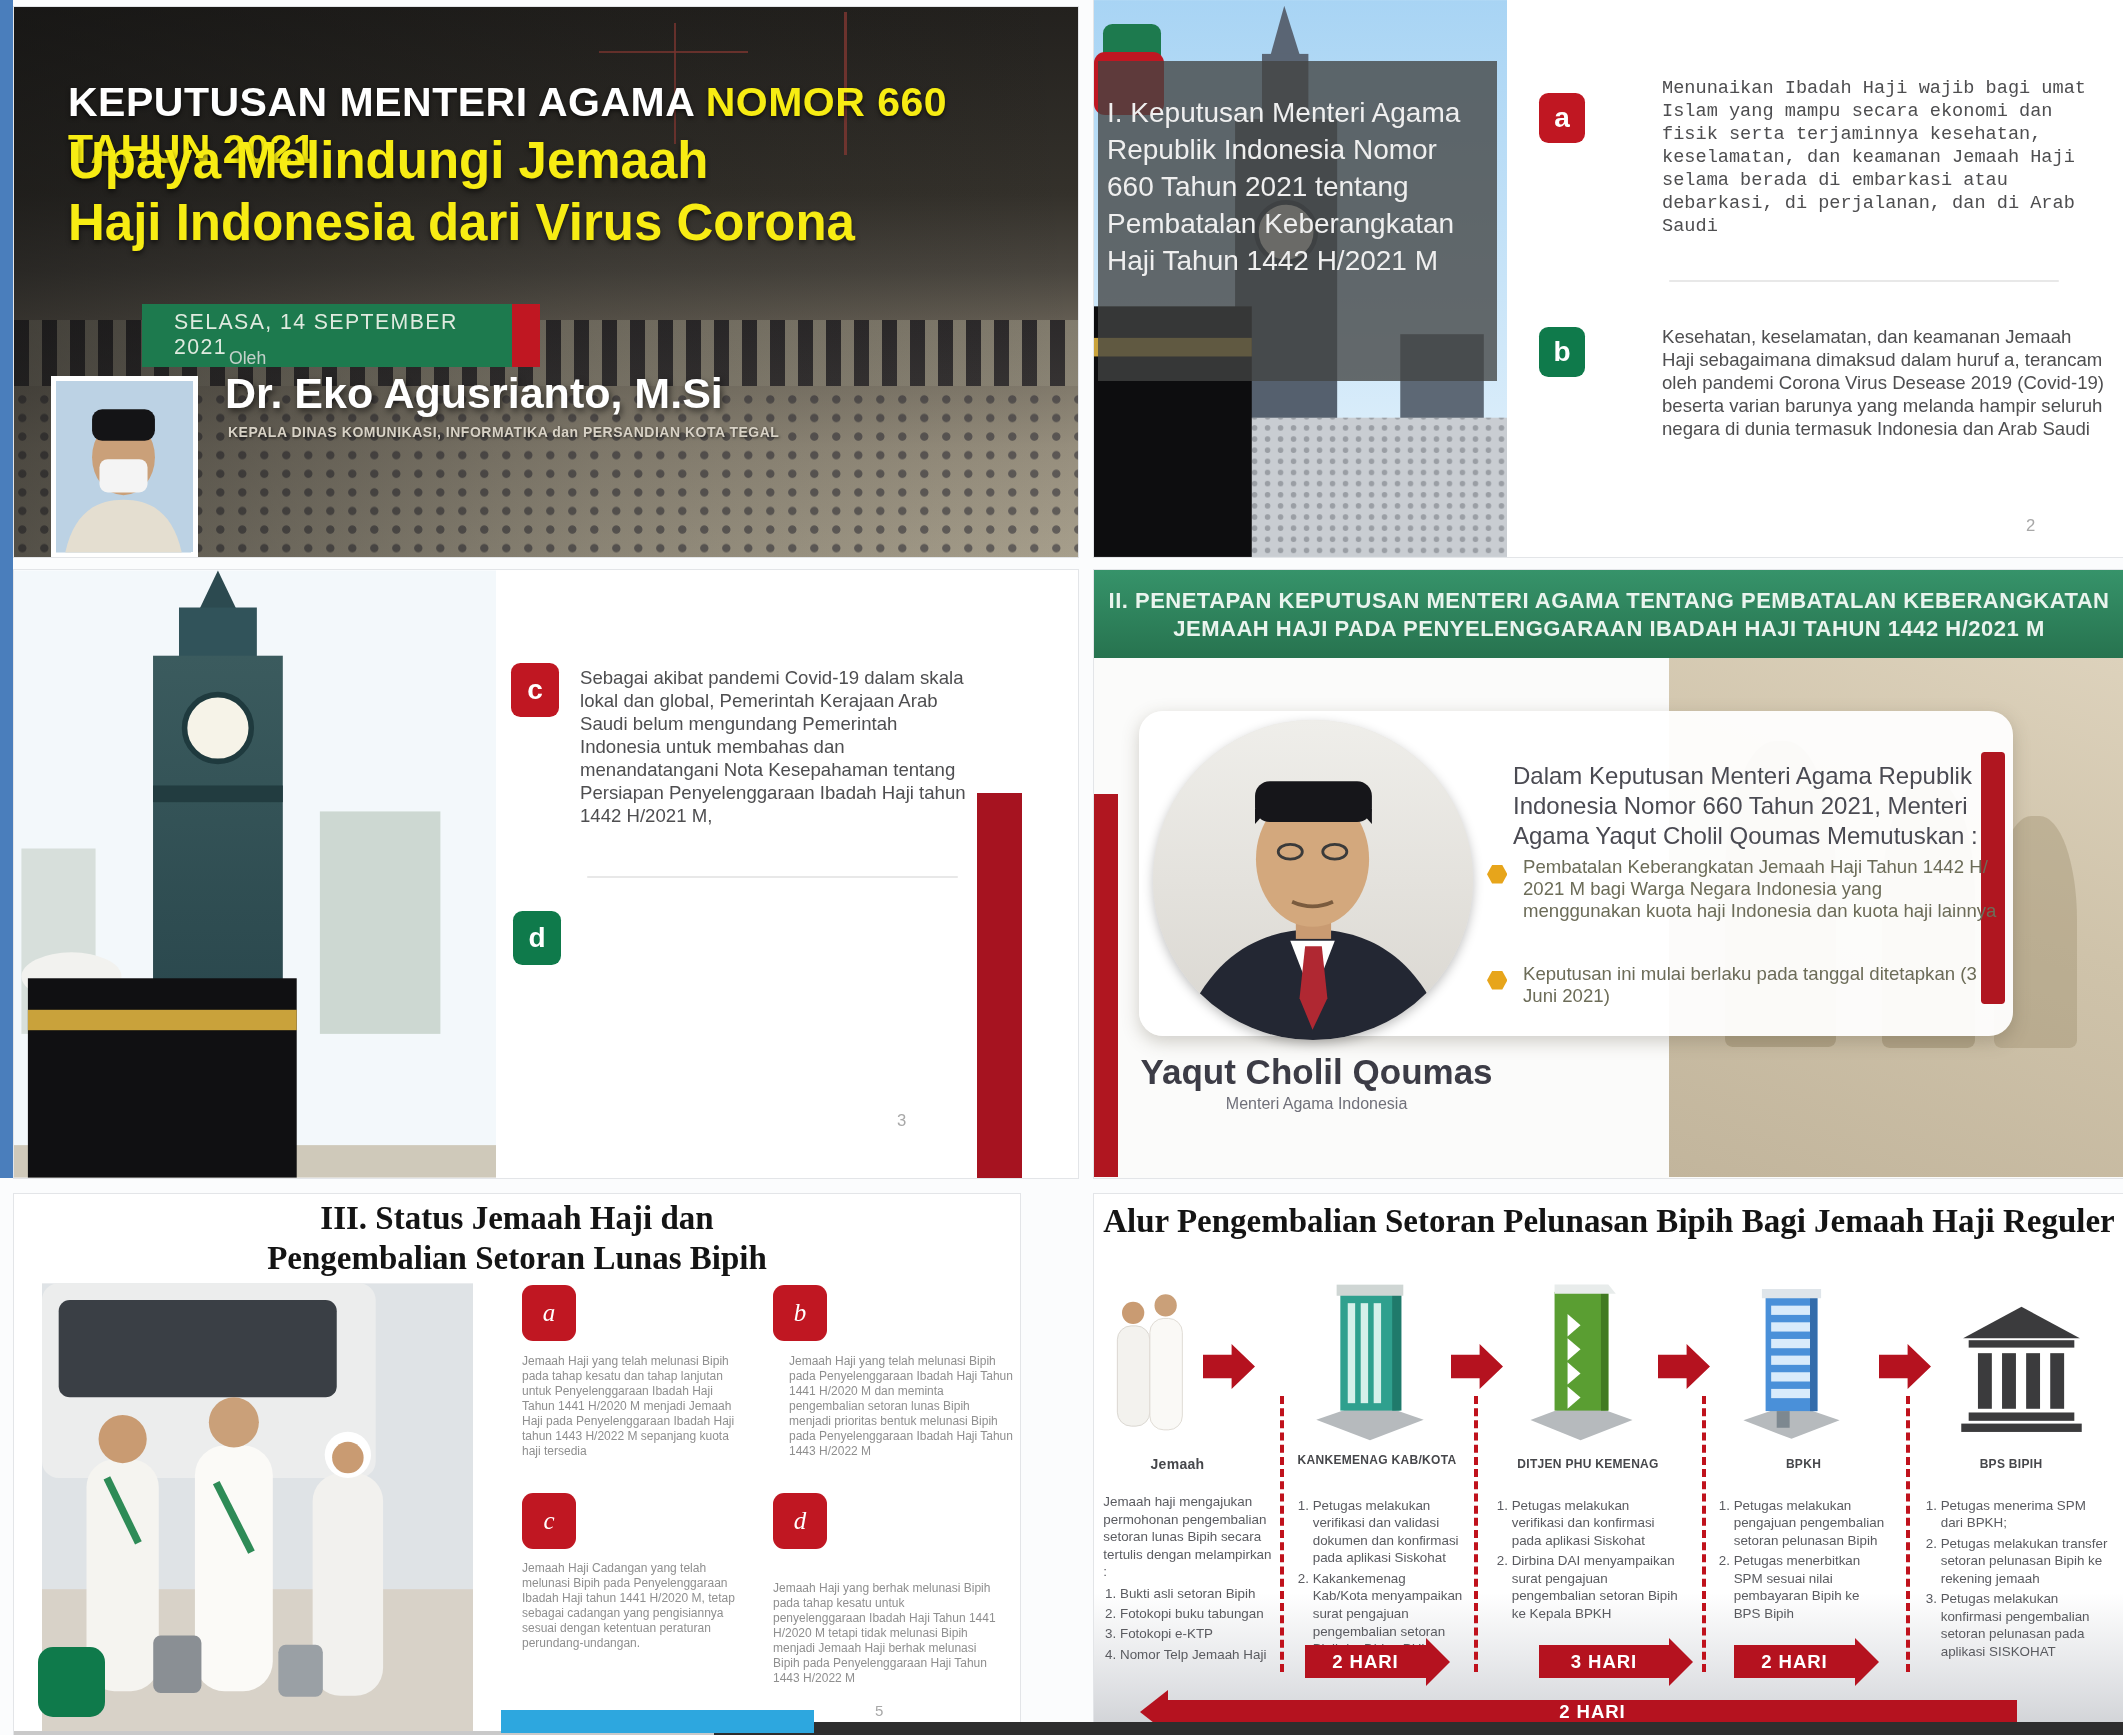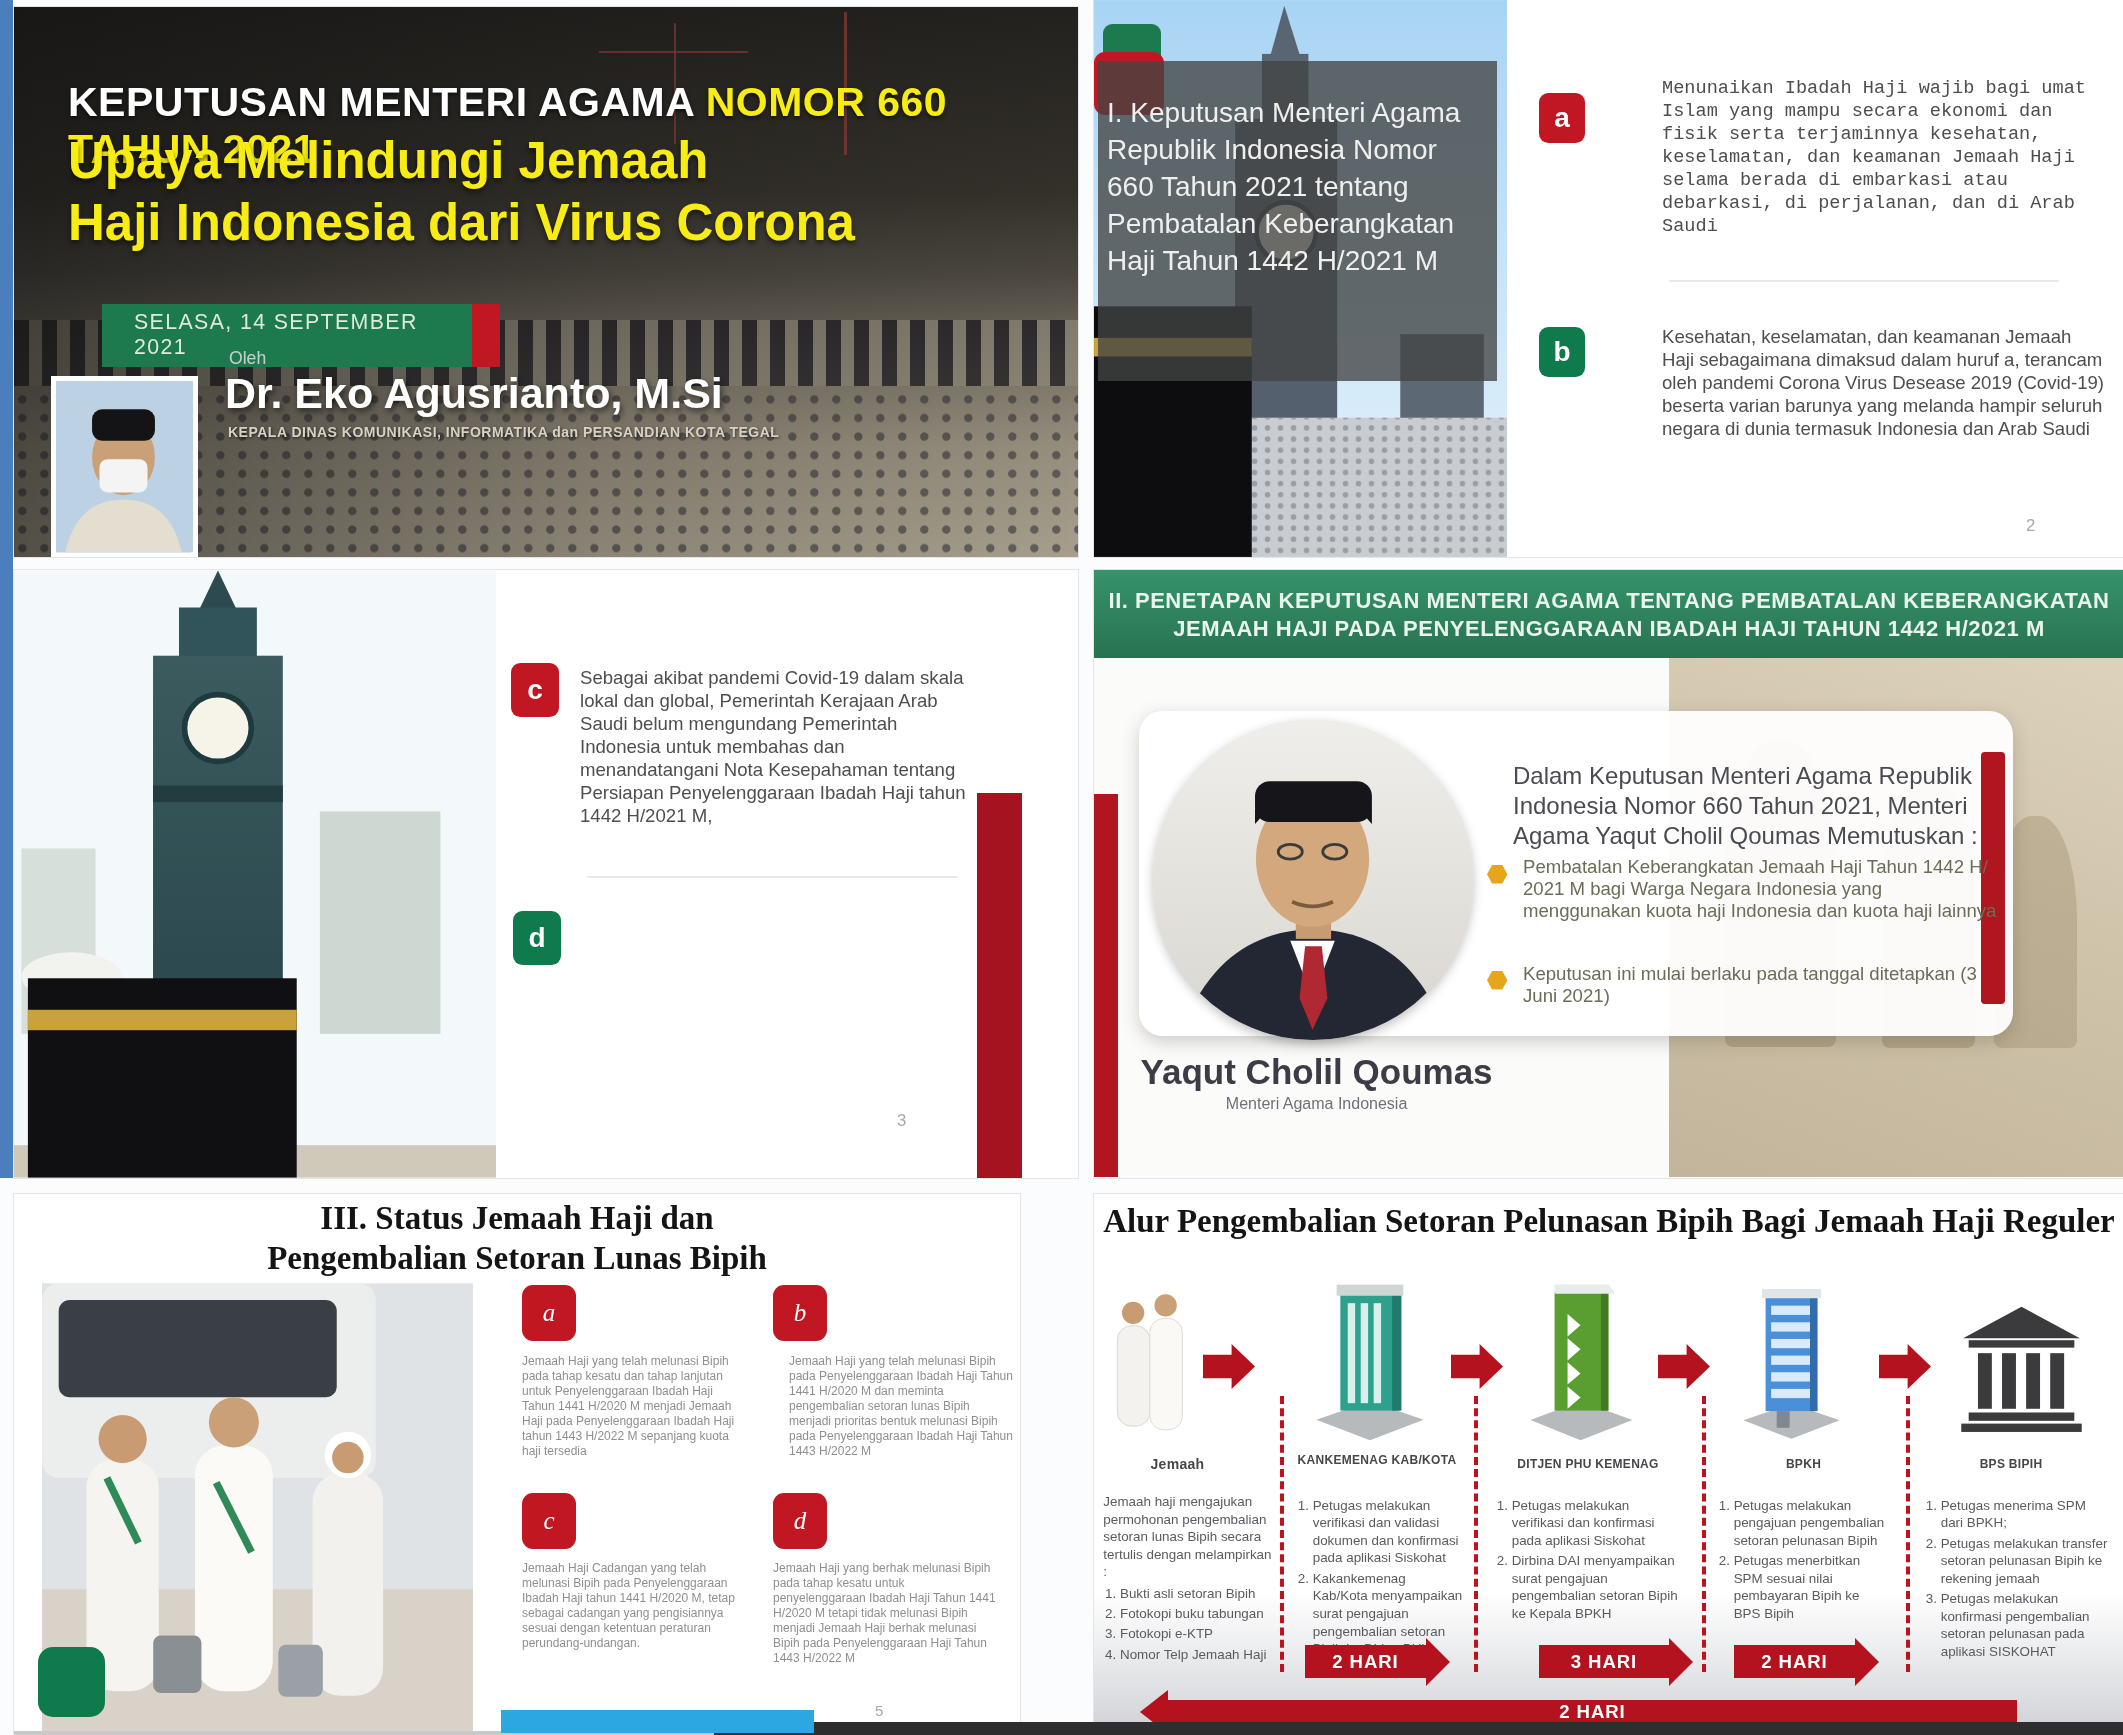--- a/index.html
+++ b/index.html
@@ -29,21 +29,21 @@
   .s1-scrim{position:absolute;inset:0;background:linear-gradient(90deg,rgba(15,15,15,.55),
          rgba(15,15,15,.18) 55%,rgba(15,15,15,0));}
   .s1-crane{position:absolute;background:#8a3b34;opacity:.8;}
   .s1-t1{position:absolute;left:54px;top:72px;font-size:41px;font-weight:800;letter-spacing:0.5px;
          color:#fff;text-shadow:0 1.9px 4.6px rgba(0,0,0,.6);}
   .s1-t1 .yellow,.s1-t2{color:#f7ec13;}
   .s1-t2{position:absolute;left:54px;font-size:51px;font-weight:800;
          text-shadow:0 2.8px 5.6px rgba(0,0,0,.55);}
   .s1-date{position:absolute;left:88px;top:297px;display:flex;height:63px;}
   .s1-date-green{background:#1d7a4e;color:#dfeadf;display:flex;align-items:center;
-         padding:0 32px;font-size:21.3px;letter-spacing:1.4px;width:306px;}
+         padding:0 32px;font-size:21.3px;letter-spacing:1.4px;width:306px;margin-left:40px;}
   .s1-date-red{width:28px;background:#c01722;}
   .s1-photo{position:absolute;left:37px;top:369px;width:147px;height:181px;
          border:5.6px solid #fff;box-sizing:border-box;background:#bcd2e4;}
   .s1-oleh{position:absolute;left:215px;top:341px;font-size:17.6px;color:#e0e0e0;opacity:.85;}
   .s1-name{position:absolute;left:211px;top:362px;font-size:43px;font-weight:700;color:#fff;
          text-shadow:1.9px 2.8px 6.5px rgba(0,0,0,.6);}
   .s1-role{position:absolute;left:214px;top:417px;font-size:14px;font-weight:700;
          color:#d8d2c6;letter-spacing:0.5px;text-shadow:0.9px 0.9px 2.8px rgba(0,0,0,.6);}
 
   
@@ -309,21 +309,21 @@
     <div class="s5-item-badge" style="left:508px;top:91px;">a</div>
     <div class="s5-item-text" style="left:508px;top:160px;width:221px;">Jemaah Haji yang telah melunasi Bipih pada tahap kesatu dan tahap lanjutan untuk Penyelenggaraan Ibadah Haji Tahun 1441 H/2020 M menjadi Jemaah Haji pada Penyelenggaraan Ibadah Haji tahun 1443 H/2022 M sepanjang kuota haji tersedia</div>
 
     <div class="s5-item-badge" style="left:759px;top:91px;">b</div>
     <div class="s5-item-text" style="left:759px;top:160px;width:226px;margin-left:16px;">Jemaah Haji yang telah melunasi Bipih pada Penyelenggaraan Ibadah Haji Tahun 1441 H/2020 M dan meminta pengembalian setoran lunas Bipih menjadi prioritas bentuk melunasi Bipih pada Penyelenggaraan Ibadah Haji Tahun 1443 H/2022 M</div>
 
     <div class="s5-item-badge" style="left:508px;top:299px;">c</div>
     <div class="s5-item-text" style="left:508px;top:367px;width:221px;">Jemaah Haji Cadangan yang telah melunasi Bipih pada Penyelenggaraan Ibadah Haji tahun 1441 H/2020 M, tetap sebagai cadangan yang pengisiannya sesuai dengan ketentuan peraturan perundang-undangan.</div>
 
     <div class="s5-item-badge" style="left:759px;top:299px;">d</div>
-    <div class="s5-item-text" style="left:759px;top:367px;width:226px;">Jemaah Haji yang berhak melunasi Bipih pada tahap kesatu untuk penyelenggaraan Ibadah Haji Tahun 1441 H/2020 M tetapi tidak melunasi Bipih menjadi Jemaah Haji berhak melunasi Bipih pada Penyelenggaraan Haji Tahun 1443 H/2022 M</div>
+    <div class="s5-item-text" style="left:759px;top:387px;width:226px;">Jemaah Haji yang berhak melunasi Bipih pada tahap kesatu untuk penyelenggaraan Ibadah Haji Tahun 1441 H/2020 M tetapi tidak melunasi Bipih menjadi Jemaah Haji berhak melunasi Bipih pada Penyelenggaraan Haji Tahun 1443 H/2022 M</div>
 
     <div class="pagenum" style="left:861px;top:508px;font-size:15px;">5</div>
   </section>
 
   <section class="slide s6">
     <div class="serif-title" style="top:9.3px;font-size:33px;">Alur Pengembalian Setoran Pelunasan Bipih Bagi Jemaah Haji Reguler</div>
     <div class="s6-fade"></div>
 
     <svg class="abs" style="left:13px;top:91px;" width="82" height="156" viewBox="0 0 88 168">
       <circle cx="28" cy="30" r="12" fill="#c99b72"></circle>

